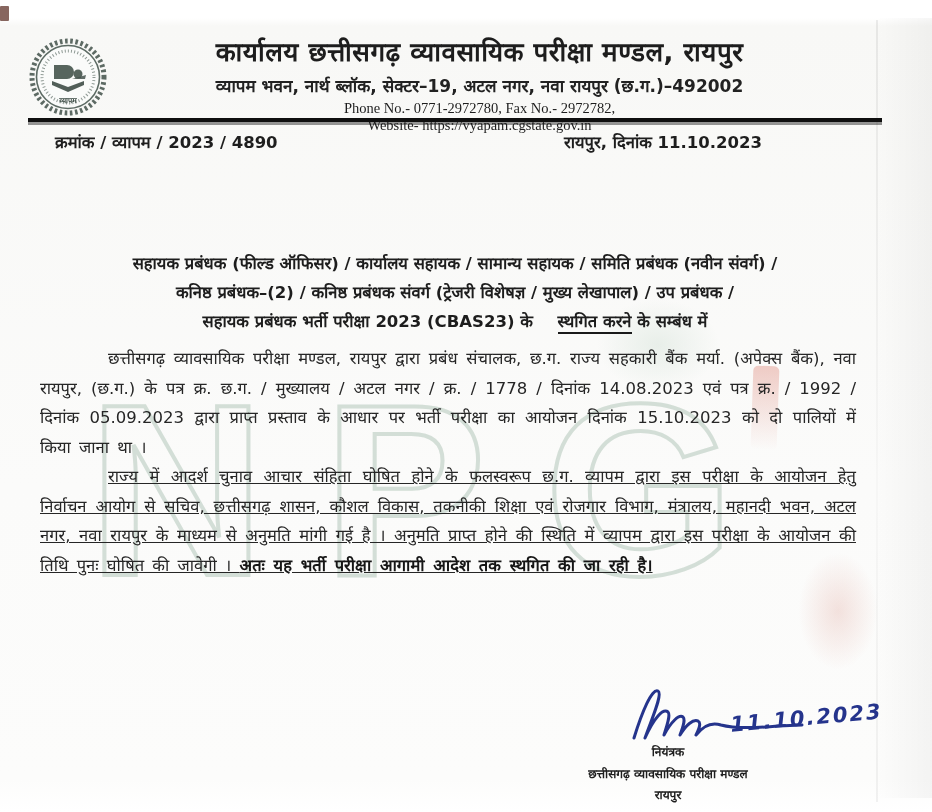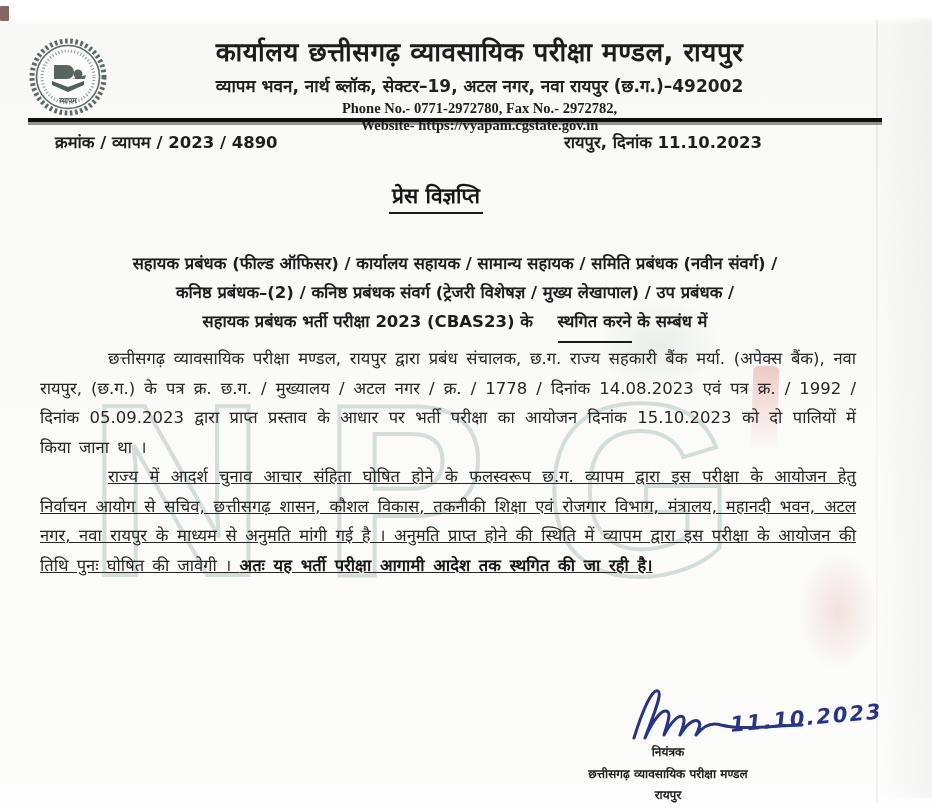--- a/index.html
+++ b/index.html
@@ -26,35 +26,35 @@
     background:radial-gradient(ellipse at center,rgba(206,118,102,0.20),rgba(206,118,102,0) 70%);}
   .wm-green-blob{position:absolute;left:598px;top:300px;width:120px;height:90px;z-index:0;
     background:radial-gradient(ellipse at center,rgba(150,185,160,0.18),rgba(150,185,160,0) 72%);}
 
   
   .letterhead{position:absolute;top:33px;left:28px;right:45px;display:flex;z-index:2;}
   .seal{width:80px;height:84px;flex:none;margin-top:2px;}
   .head-text{flex:1;text-align:center;padding-right:36px;}
   .org-name{font-size:26px;font-weight:bold;letter-spacing:.5px;color:#1d1d1d;white-space:nowrap;}
   .org-address{font-size:17px;font-weight:bold;margin-top:5px;color:#222;white-space:nowrap;}
-  .org-phone,.org-website{font-family:"Liberation Serif",serif;font-size:14.5px;font-weight:bold;margin-top:3px;color:#1d1d1d;}
+  .org-phone,.org-website{font-family:"Liberation Serif",serif;font-size:14.5px;font-weight:normal;margin-top:3px;color:#1d1d1d;}
   .org-website{margin-top:0;}
 
   .rule{position:absolute;left:28px;right:50px;top:118px;height:4px;background:#0f0f0f;
     box-shadow:0 3px 0 rgba(25,25,25,0.45);z-index:2;}
 
   .ref-row{position:absolute;top:130px;left:55px;right:170px;display:flex;justify-content:space-between;
     font-weight:bold;font-size:16.5px;color:#1e1e1e;z-index:2;}
 
   .title-wrap{position:absolute;top:181px;left:0;right:60px;text-align:center;z-index:2;}
   .title{font-size:21px;font-weight:bold;color:#161616;border-bottom:2.5px solid #1a1a1a;padding:0 3px 4px;}
 
   .subject{position:absolute;top:249px;left:60px;right:82px;text-align:center;
     font-weight:bold;font-size:16.5px;line-height:29px;color:#1d1d1d;z-index:2;}
-  .u{border-bottom:2px solid #1a1a1a;padding-bottom:10px;margin-left:19px;}
+  .u{border-bottom:2px solid #1a1a1a;padding-bottom:1px;margin-left:19px;}
 
   .para{position:absolute;left:40px;right:76px;margin:0;font-size:16.5px;line-height:29.5px;
     text-align:justify;text-indent:68px;word-spacing:3px;color:#262626;z-index:2;}
   .p1{top:344px;}
   .p2{top:462px;text-decoration:underline;}
   .p3{top:611px;}
   .p2 strong{font-weight:800;color:#161616;}
 
   .sig-area{position:absolute;left:626px;top:684px;width:260px;height:66px;z-index:2;}
   .sig-svg{position:absolute;left:0;top:0;}
@@ -99,23 +99,20 @@
     </div>
   </header>
 
   <div class="rule"></div>
 
   <div class="ref-row">
     <span>क्रमांक / व्यापम / 2023 / 4890</span>
     <span>रायपुर, दिनांक 11.10.2023</span>
   </div>
 
-  <div class="title-wrap">
-    <span class="title">प्रेस विज्ञप्ति</span>
-  </div>
 
   <div class="subject">
     <div>सहायक प्रबंधक (फील्ड ऑफिसर) / कार्यालय सहायक  / सामान्य सहायक / समिति प्रबंधक (नवीन संवर्ग) /</div>
     <div>कनिष्ठ प्रबंधक–(2) / कनिष्ठ प्रबंधक संवर्ग (ट्रेजरी विशेषज्ञ / मुख्य लेखापाल) /  उप प्रबंधक /</div>
     <div><span>सहायक प्रबंधक भर्ती परीक्षा 2023 (CBAS23) के </span><span class="u">स्थगित करने</span><span> के सम्बंध में</span></div>
   </div>
 
   <p class="para p1">छत्तीसगढ़ व्यावसायिक परीक्षा मण्डल, रायपुर द्वारा प्रबंध संचालक, छ.ग. राज्य सहकारी बैंक मर्या. (अपेक्स बैंक), नवा रायपुर, (छ.ग.) के पत्र क्र. छ.ग. / मुख्यालय / अटल नगर / क्र. / 1778 / दिनांक 14.08.2023 एवं पत्र क्र. / 1992 / दिनांक 05.09.2023 द्वारा प्राप्त प्रस्ताव के आधार पर भर्ती परीक्षा का आयोजन दिनांक 15.10.2023 को दो पालियों में किया जाना था ।</p>
 
   <p class="para p2"><span>राज्य में आदर्श चुनाव आचार संहिता घोषित होने के फलस्वरूप छ.ग. व्यापम द्वारा इस परीक्षा के आयोजन हेतु निर्वाचन आयोग से सचिव, छत्तीसगढ़ शासन, कौशल विकास, तकनीकी शिक्षा एवं रोजगार विभाग, मंत्रालय, महानदी भवन, अटल नगर, नवा रायपुर के माध्यम से अनुमति मांगी गई है । अनुमति प्राप्त होने की स्थिति में व्यापम द्वारा इस परीक्षा के आयोजन की तिथि पुनः घोषित की जावेगी । </span><strong>अतः यह भर्ती परीक्षा आगामी आदेश तक स्थगित की जा रही है।</strong></p>

